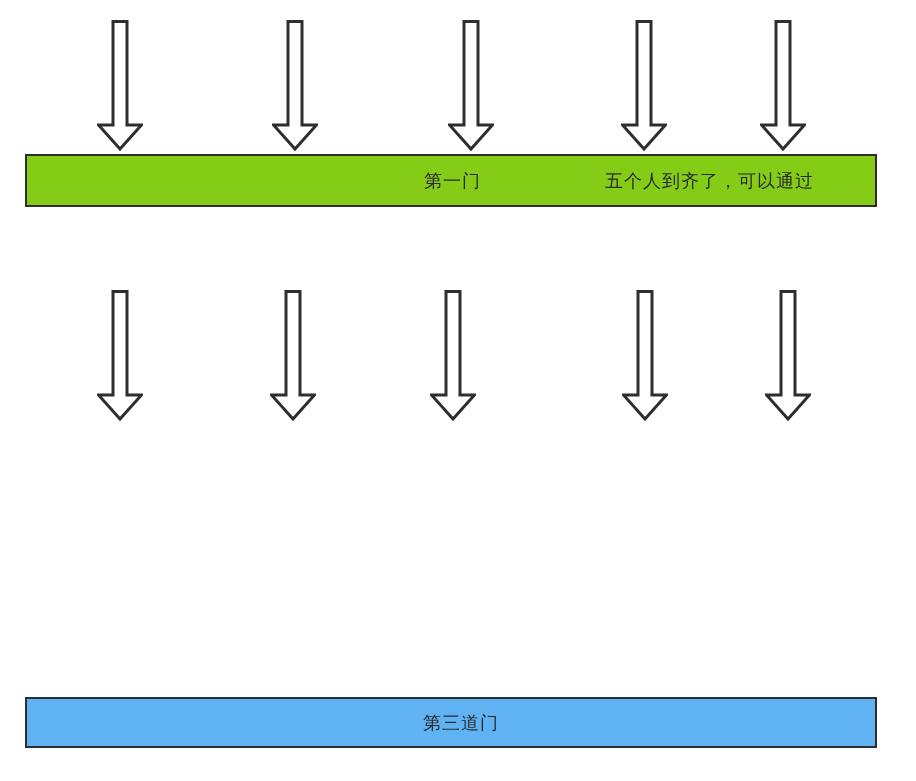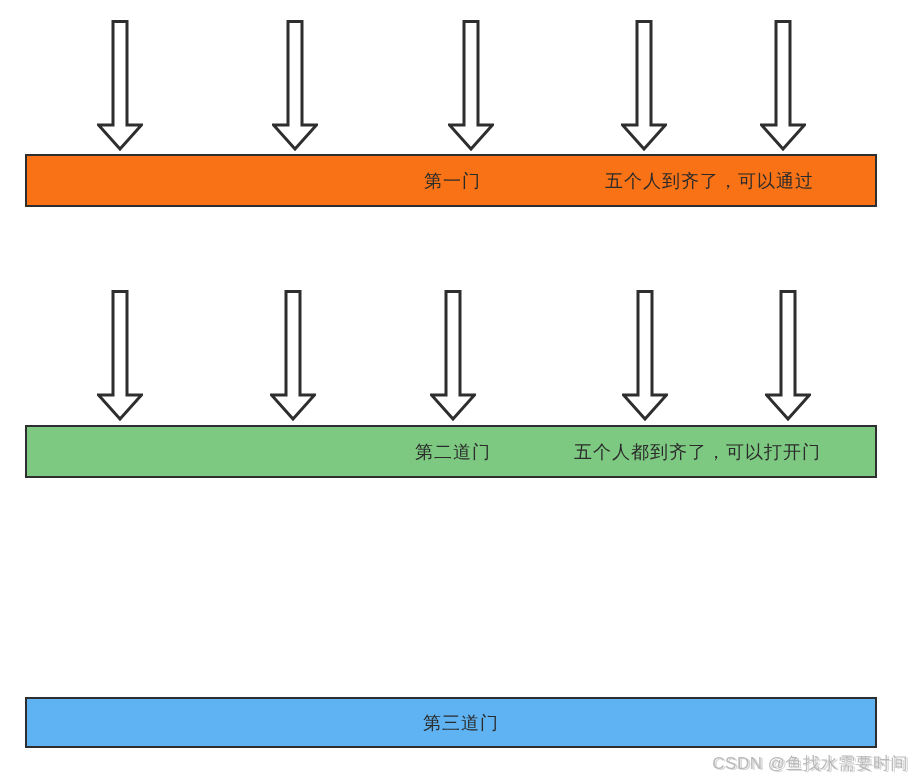--- a/index.html
+++ b/index.html
@@ -76,29 +76,24 @@
         <polygon points="16,1.5 30,1.5 30,105 44.5,105 23,129 1.5,105 16,105" fill="#ffffff" stroke="#2e2e2e" stroke-width="3" stroke-linejoin="miter"></polygon>
       </svg>
       <svg viewBox="0 0 46 132" width="46" height="132" style="left: 622px; top: 290px;">
         <polygon points="16,1.5 30,1.5 30,105 44.5,105 23,129 1.5,105 16,105" fill="#ffffff" stroke="#2e2e2e" stroke-width="3" stroke-linejoin="miter"></polygon>
       </svg>
       <svg viewBox="0 0 46 132" width="46" height="132" style="left: 765px; top: 290px;">
         <polygon points="16,1.5 30,1.5 30,105 44.5,105 23,129 1.5,105 16,105" fill="#ffffff" stroke="#2e2e2e" stroke-width="3" stroke-linejoin="miter"></polygon>
       </svg>
     </div>
 
-  <div class="gate gate-1" style="background: #f97316; border-color: rgb(46, 46, 46);">
+  <div class="gate gate-1" style="background: #84cc16; border-color: rgb(46, 46, 46);">
     <span class="txt gate-label">第一门</span>
     <span class="txt gate-note">五个人到齐了，可以通过</span>
   </div>
 
-  <div class="gate gate-2" style="background: rgb(125, 201, 129); border-color: rgb(46, 46, 46);">
-    <span class="txt gate-label">第二道门</span>
-    <span class="txt gate-note">五个人都到齐了，可以打开门</span>
-  </div>
 
   <div class="gate gate-3" style="background: rgb(95, 179, 242); border-color: rgb(46, 46, 46);">
     <span class="gate-label">第三道门</span>
   </div>
 
-  <div class="watermark">CSDN @鱼找水需要时间</div>
 
 </div>
 
 </body></html>

